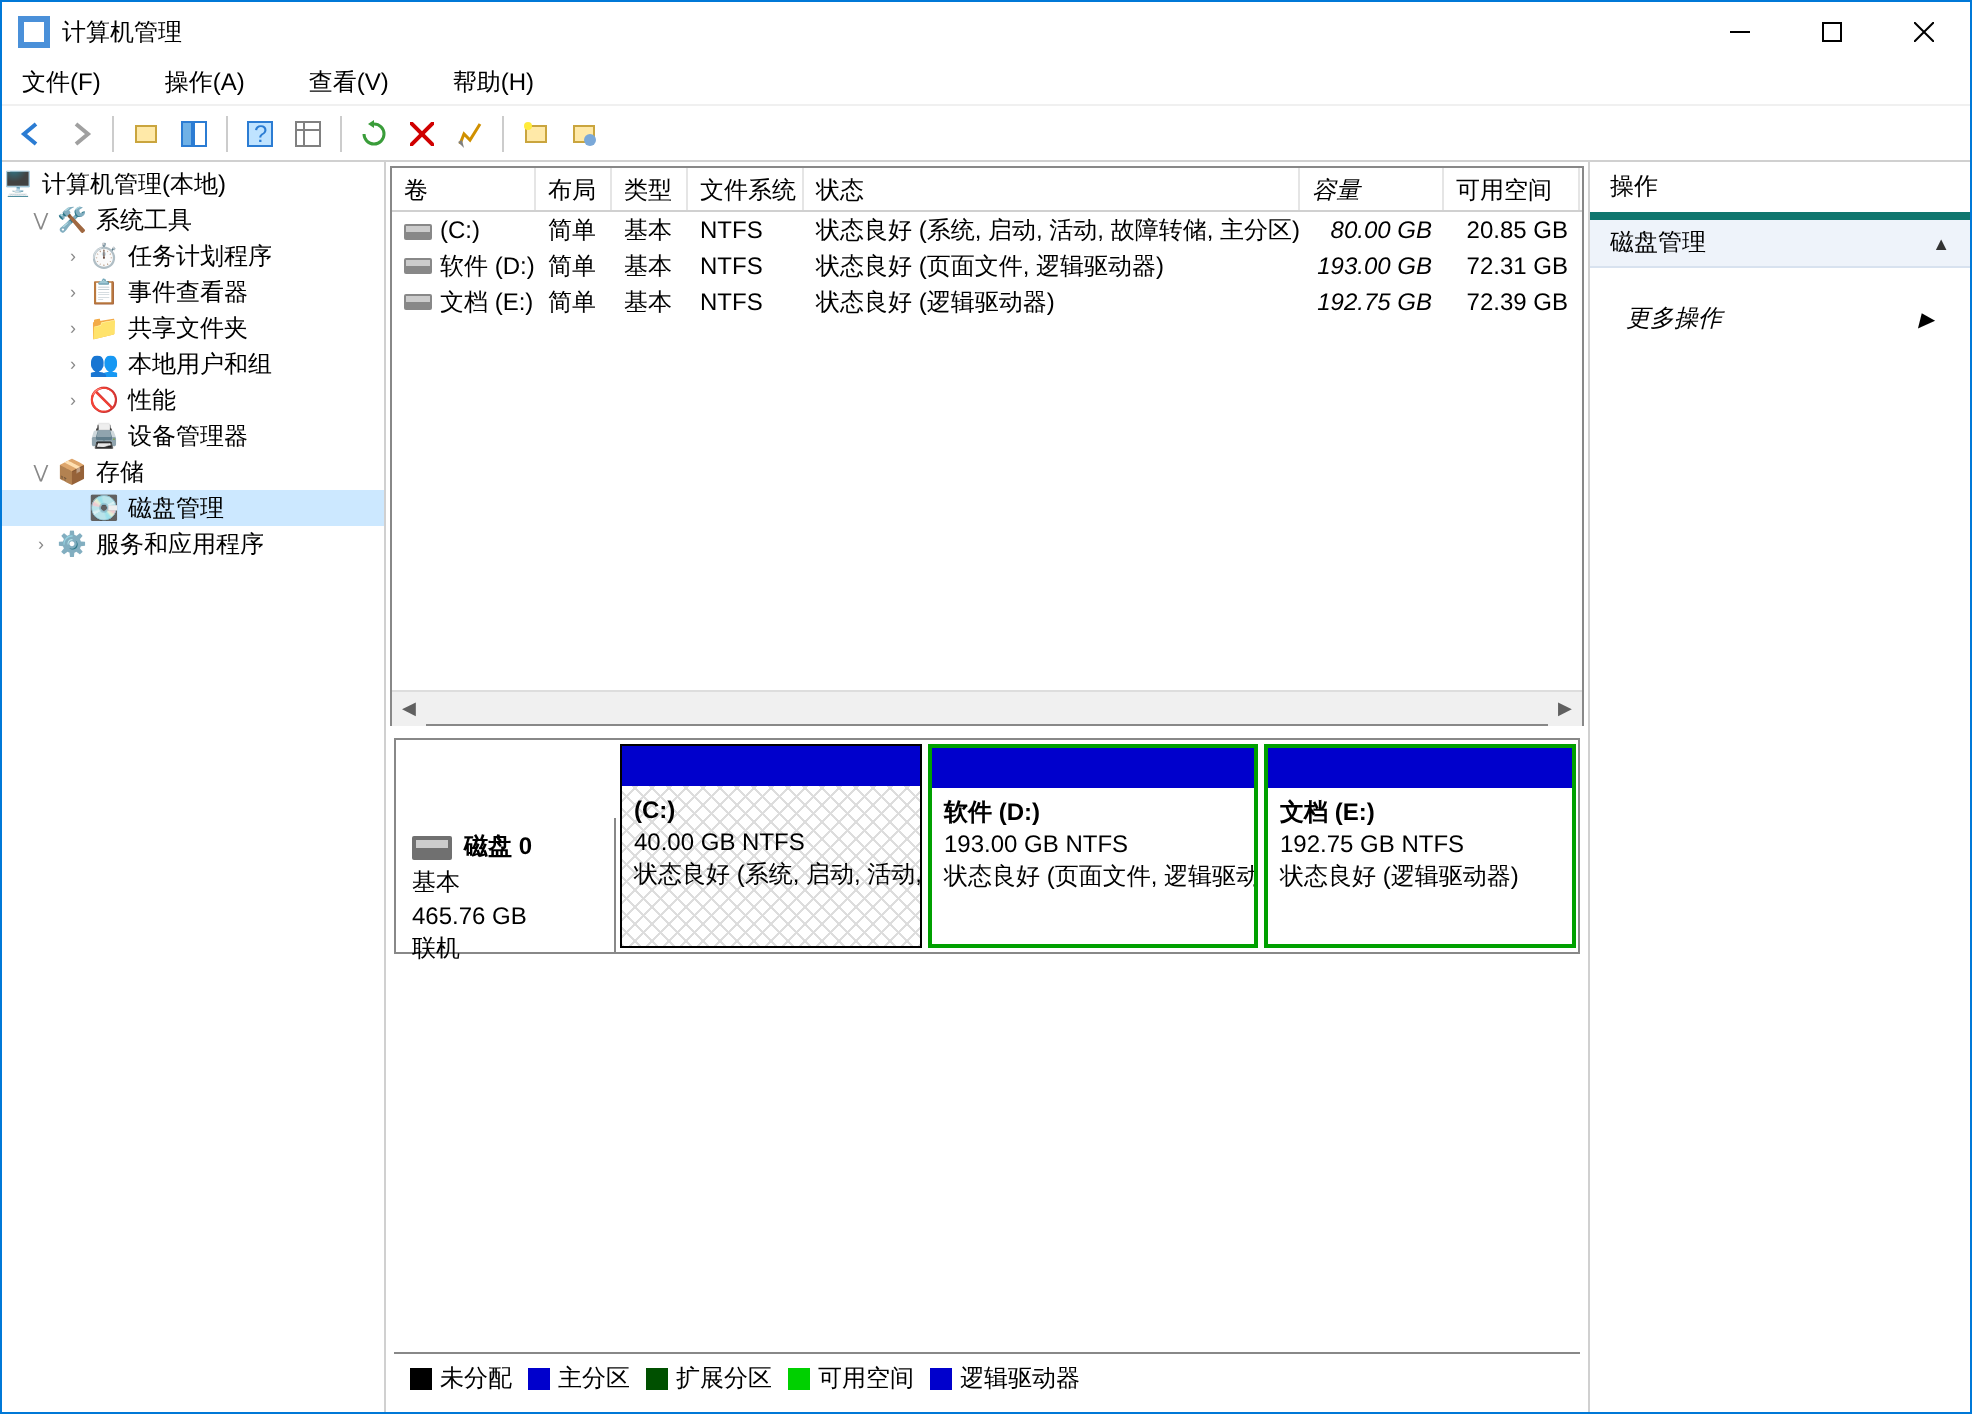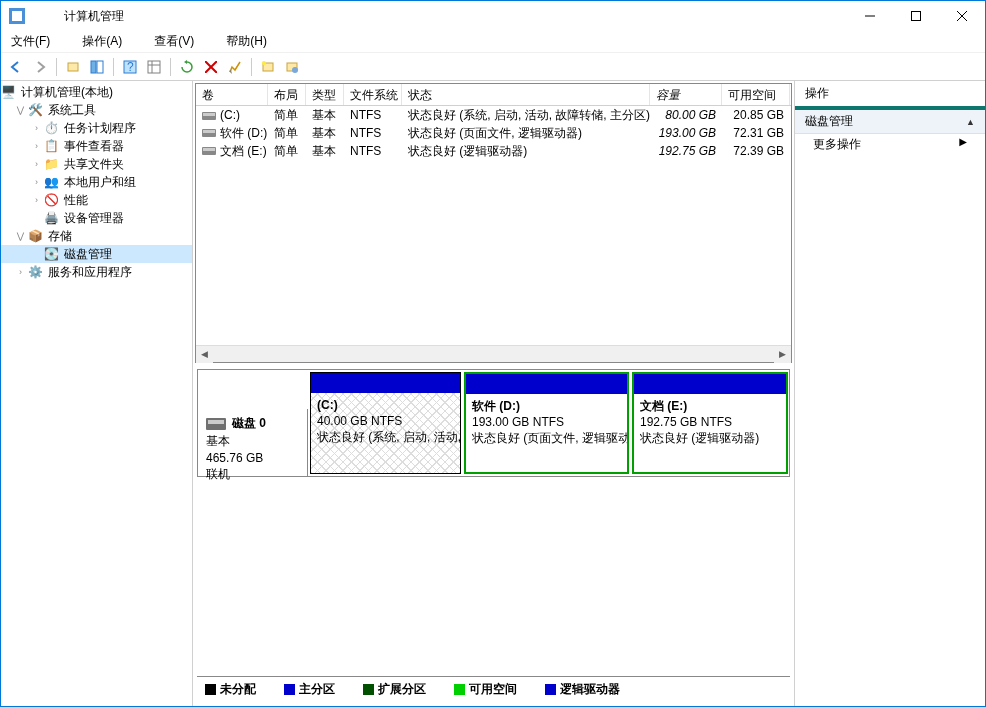--- a/index.html
+++ b/index.html
@@ -1,19 +1,19 @@
 <!DOCTYPE html>
 <html><head>
 <meta charset="utf-8">
 <style>
 * { box-sizing: border-box; margin: 0; padding: 0; font-family: "Microsoft YaHei", "Segoe UI", Tahoma, sans-serif; font-size: 12px; }
 body { width: 986px; height: 707px; background: #fff; overflow: hidden; border: 1px solid #0078d7; }
 
 
-.titlebar { height: 30px; display: flex; align-items: center; padding: 0 0 0 8px; background: #fff; gap: 33px; }
+.titlebar { height: 30px; display: flex; align-items: center; padding: 0 0 0 8px; background: #fff; }
 .titlebar .app-icon { width: 16px; height: 16px; margin-right: 6px; background: #4a90d9; display: inline-block; position: relative; }
 .titlebar .app-icon::after { content: ""; position: absolute; inset: 3px; background: #fff; }
 .titlebar .title { flex: 1; color: #000; }
 .win-controls { display: flex; }
 .win-btn { width: 46px; height: 30px; display: flex; align-items: center; justify-content: center; color: #000; }
 
 
 .menubar { height: 22px; display: flex; align-items: center; padding: 0 4px; background: #fff; border-bottom:1px solid #f0f0f0; gap: 20px; }
 .menu-item { padding: 2px 6px; }
 
@@ -69,34 +69,34 @@
 .partition .content { padding: 4px 6px; font-size: 12px; line-height:1.35; white-space:nowrap;}
 .partition .content .pname { font-weight: bold; }
 .hatched { background: 
   linear-gradient(to bottom, #0000cc 0 20px, transparent 20px),
   repeating-linear-gradient(45deg, #ddd, #ddd 1px, transparent 1px, transparent 6px),
   repeating-linear-gradient(-45deg, #ddd, #ddd 1px, transparent 1px, transparent 6px); 
 }
 .hatched .bar{background:transparent;}
 
 
-.legend { border-top: 1px solid #888; padding: 4px 8px; display: flex; gap: 28px; font-size: 12px; margin:0 2px 2px;font-weight:bold;}
+.legend { border-top: 1px solid #888; padding: 4px 8px; display: flex; gap: 8px; font-size: 12px; margin:0 2px 2px;}
 .legend-item { display: flex; align-items: center; gap: 4px; }
 .swatch { width: 11px; height: 11px; display: inline-block; }
 .sw-black { background: #000; }
 .sw-blue { background: #0000cc; }
 .sw-dgreen { background: #005000; }
 .sw-lgreen { background: #00d000; }
 .sw-blue2 { background: #0000cc; }
 
 
 .actions-header { padding: 4px 10px; border-bottom: 4px solid #0f766e; background: #fff; font-size:12px;}
 .actions-section { background: #eef3fa; padding: 3px 10px; display: flex; justify-content: space-between; align-items: center; border-bottom: 1px solid #d8e2ef;}
 .actions-section .arrow-up { color: #333; font-size: 9px; }
-.actions-link { padding: 2px 18px; display:flex; justify-content:space-between; }
+.actions-link { padding: 17px 18px; display:flex; justify-content:space-between; align-items:center;font-style:italic;}
 .actions-link .arrow-right { color: #000; font-size: 10px; }
 
 
 .c-vol{ width:72px; } .c-lay{width:38px;} .c-typ{width:38px;} .c-fs{width:58px;} .c-st{width:248px;} .c-cap{width:72px; text-align:right;font-style:italic;} .c-free{width:68px;text-align:right;}
 
 
 svg { display:block; }
 </style>
 </head>
 <body>

